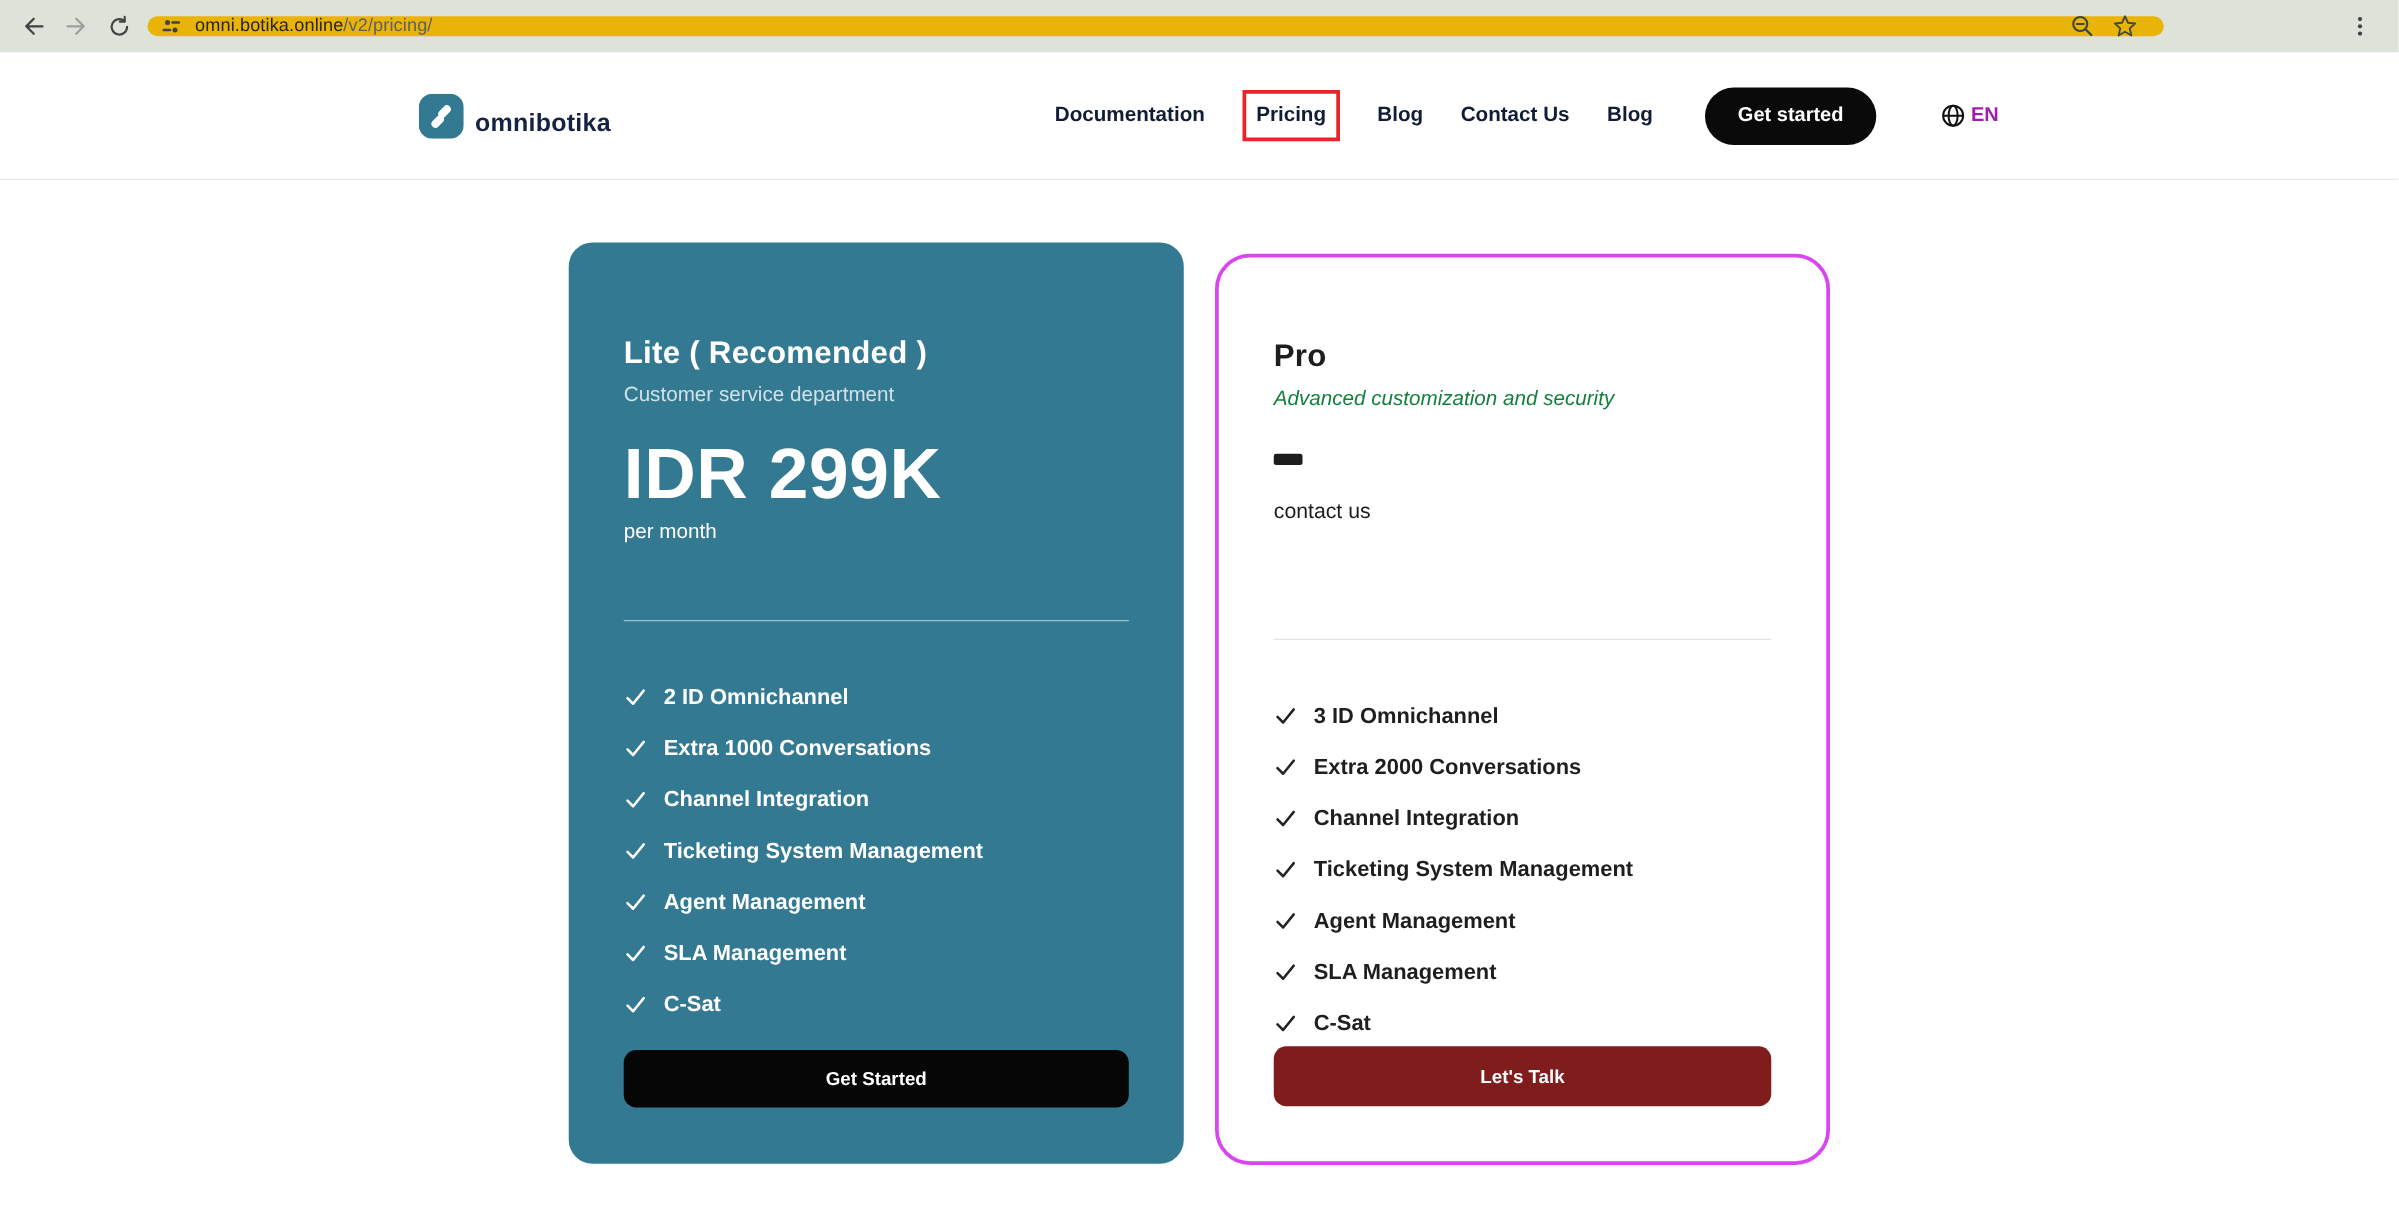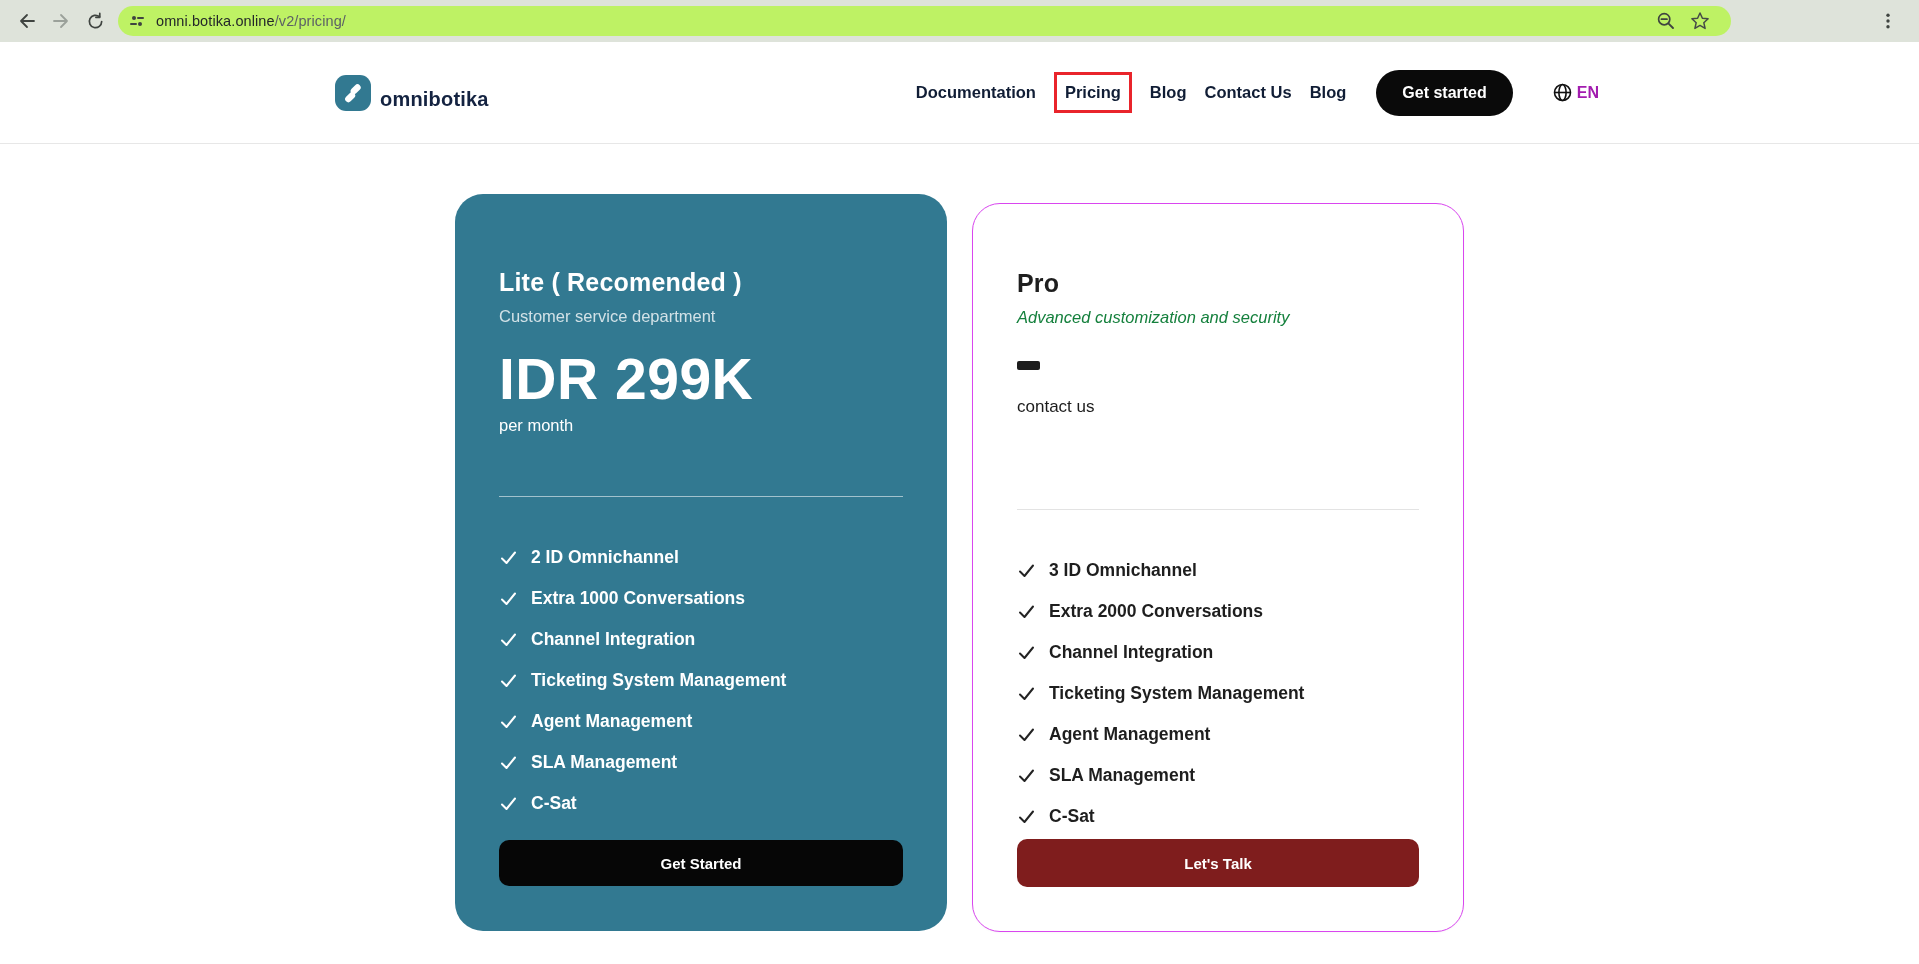--- a/index.html
+++ b/index.html
@@ -4,47 +4,47 @@
 <style>
   * { margin:0; padding:0; box-sizing:border-box; }
   html,body { width:1919px; height:964px; overflow:hidden; background:#fff;
               font-family:"Liberation Sans", sans-serif; }
 
   
   .toolbar { height:42px; background:#dee3da; display:flex; align-items:center;
              padding:0 14px 0 10px; }
   .tb-btn { width:34px; height:34px; display:flex; align-items:center; justify-content:center;
             border-radius:50%; flex:0 0 auto; }
-  .omnibox { height:30px; background:#bef264; border-radius:15px; flex:0 0 auto;
+  .omnibox { height:16px; background:#eab308; border-radius:15px; flex:0 0 auto;
              width:1613px; margin-left:6px; display:flex; align-items:center;
              padding:0 14px 0 10px; }
   .omnibox .url { font-size:14.5px; color:#24272a; margin-left:10px; letter-spacing:.1px; }
   .omnibox .url .path { color:#5c6165; }
   .omnibox .spacer { flex:1; }
   .menu-dots { margin-left:auto; }
 
   
   .site-header { height:102px; background:#fff; border-bottom:1px solid #e7e7e7;
                  display:flex; align-items:center; padding:0 320px 0 335px; }
   .brand { display:flex; align-items:flex-end; gap:9px; cursor:pointer; }
   .brand-name { font-size:20px; font-weight:800; color:#142341; letter-spacing:.2px; }
-  .nav { margin-left:auto; display:flex; align-items:center; gap:18px; }
+  .nav { margin-left:auto; display:flex; align-items:center; gap:30px; }
   .nav-link { font-size:16.5px; font-weight:600; color:#101d35; cursor:pointer; white-space:nowrap; }
   .annotated { border:3px solid #e9242b; padding:8px 8px; }
   .cta-pill { margin-left:12px; background:#0a0a0a; color:#fff; border:none; cursor:pointer;
               font-family:inherit; font-size:16px; font-weight:700; padding:0 26px;
               height:46px; border-radius:24px; }
   .lang { display:flex; align-items:center; gap:5px; margin-left:22px; cursor:pointer; }
   .lang-code { font-size:16px; font-weight:700; color:#a21caf; }
 
   
   .pricing { display:flex; justify-content:center; gap:25px; padding-top:50px; }
   .card { width:492px; position:relative; border-radius:28px; }
-  .card-lite { background:#327991; color:#fff; height:737px; padding:74px 44px 0 44px; }
-  .card-pro  { background:#fff; border:1px solid #d946ef; height:729px; margin-top:9px;
+  .card-lite { background:#327991; color:#fff; height:737px; padding:74px 44px 0 44px;border-radius:19px; }
+  .card-pro  { background:#fff; border:3px solid #d946ef; height:729px; margin-top:9px;
                padding:65px 44px 0 44px; color:#1e1e1e;
                box-shadow:0 1px 2px rgba(0,0,0,.03); }
   .plan-name { font-size:25px; font-weight:800; letter-spacing:.2px; }
   .plan-desc { margin-top:10px; font-size:16.5px; font-weight:400; }
   .card-lite .plan-desc { color:rgba(255,255,255,.78); }
   .card-pro  .plan-desc { color:#15803d;font-style:italic; }
   .price-area { height:108px; margin-top:22px; }
   .price { font-size:57px; line-height:62px; font-weight:800; letter-spacing:.5px; }
   .period { margin-top:6px; font-size:16.5px; }
   .dash { display:block; width:23px; height:9px; background:#1d1d1d; border-radius:2px;

